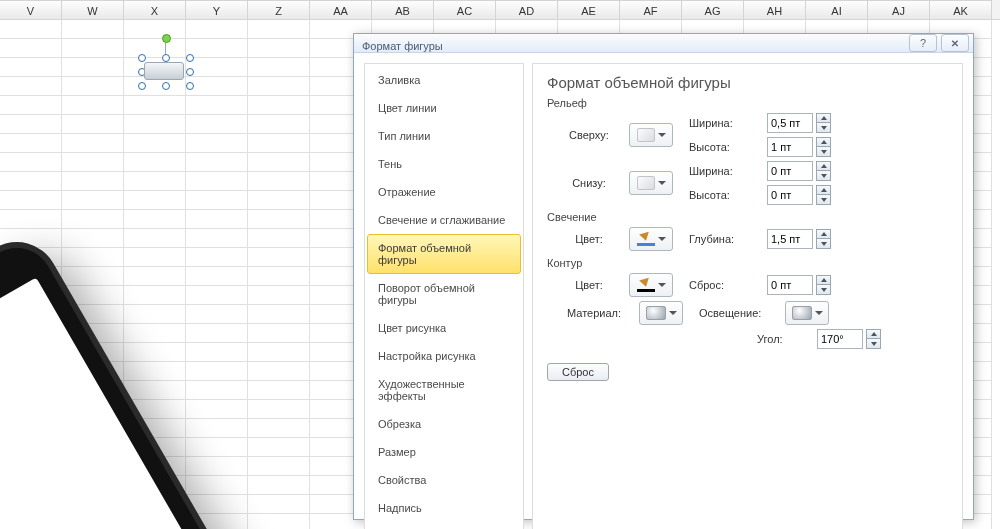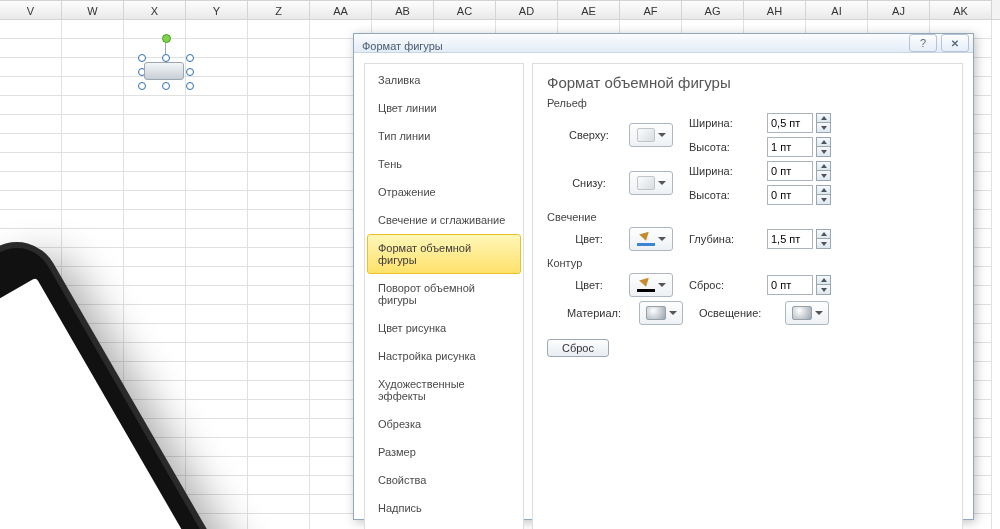--- a/index.html
+++ b/index.html
@@ -959,20 +959,35 @@
         <div class="picker-btn">
           <span class="surface-sample"></span>
           <span class="caret"></span>
         </div>
         <span class="kv-lbl" style="width:76px">Освещение:</span>
         <div class="picker-btn">
           <span class="surface-sample"></span>
           <span class="caret"></span>
         </div>
       </div>
+      <div class="form-row">
+        <span style="width:200px"></span>
+        <span class="kv-lbl" style="width:50px">Угол:</span>
+        <div class="spin">
+          <input class="spin-input" value="170°" style="">
+          <div class="spin-btns">
+              <div class="spin-arrow">
+                <span class="mini-tri-up"></span>
+              </div>
+              <div class="spin-arrow">
+                <span class="mini-tri-down"></span>
+              </div>
+            </div>
+        </div>
+      </div>
 
       <div style="margin-top:14px">
         <button class="btn">Сброс</button>
       </div>
     </div>
   </div>
 
 </div>
 
 </body></html>

